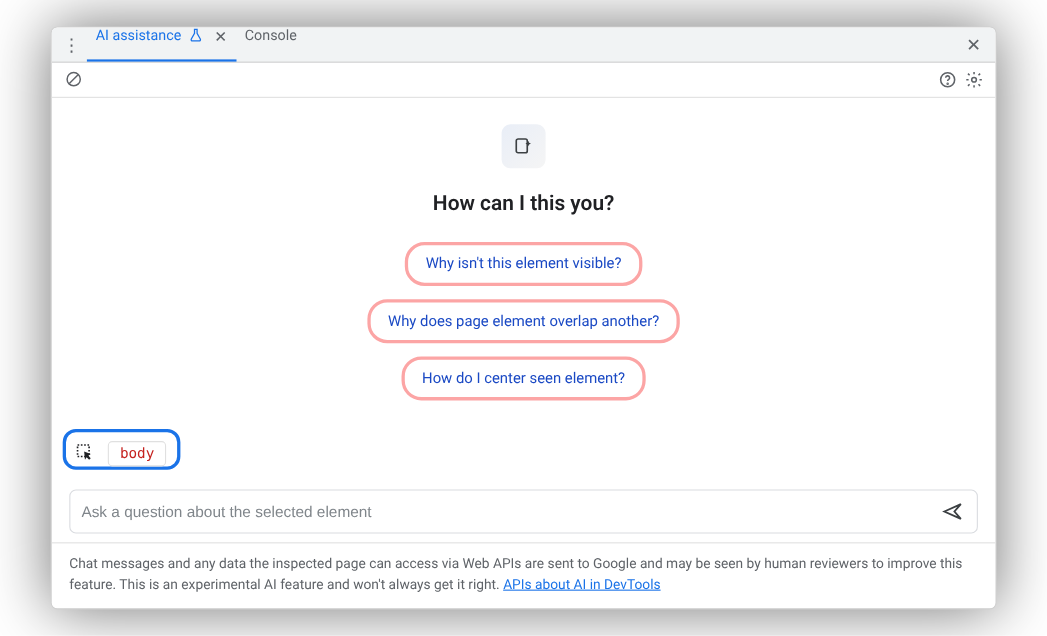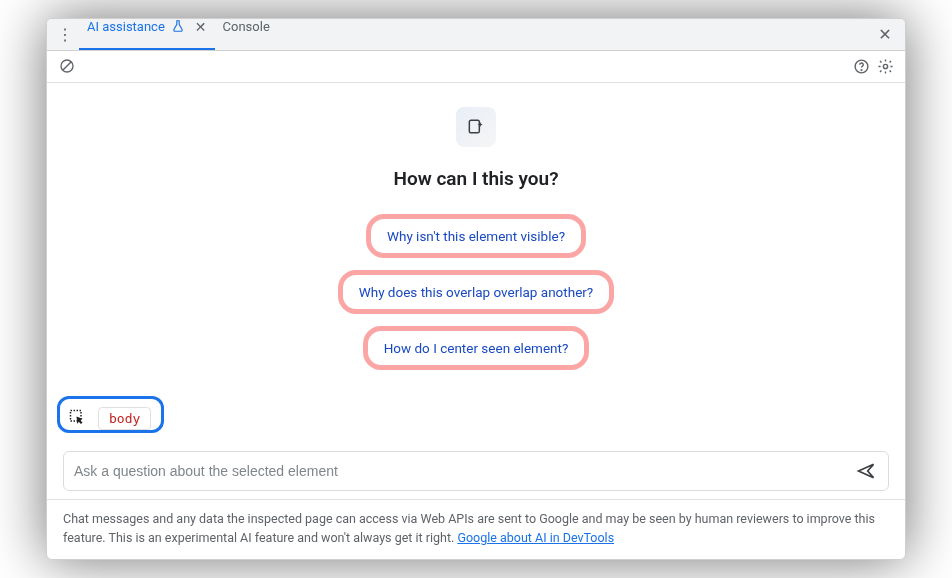--- a/index.html
+++ b/index.html
@@ -106,21 +106,21 @@
   color: #202124;
   margin-bottom: 24px;
 }
 .chips {
   display: flex;
   flex-direction: column;
   gap: 12px;
   align-items: center;
 }
 .chip {
-  border: 5px solid #fca5a5;
+  border: 3px solid #fca5a5;
   color: #1a49c4;
   background: #fff;
   border-radius: 18px;
   padding: 9px 16px;
   font-size: 13.5px;
   cursor: pointer;
 }
 .selector-row {
   align-self: flex-start;
   display: flex;
@@ -232,21 +232,21 @@
   <div class="content">
     <div class="sparkle-box">
       <svg viewBox="0 0 24 24" fill="none" stroke="currentColor" stroke-width="1.8">
             <rect x="4" y="4" width="12" height="15" rx="2"></rect>
             <path d="M17 6l1 2 2 1-2 1-1 2-1-2-2-1 2-1z" fill="currentColor" stroke="none"></path>
           </svg>
     </div>
     <div class="heading">How can I this you?</div>
     <div class="chips">
       <div class="chip">Why isn't this element visible?</div>
-      <div class="chip">Why does this overlap overlap another?</div>
+      <div class="chip">Why does page element overlap another?</div>
       <div class="chip">How do I center seen element?</div>
     </div>
 
     <div class="selector-row">
       <div class="highlight-box">
         <div class="picker-icon">
           <svg viewBox="0 0 24 24" fill="none" stroke="currentColor" stroke-width="2">
             <rect x="2" y="2" width="14" height="14" stroke-dasharray="2 2"></rect>
             <path d="M10 10l8 3-3 2 3 3-2 2-3-3-2 3z" fill="currentColor" stroke="none"></path>
           </svg>
@@ -259,17 +259,17 @@
   <div class="input-row">
     <input type="text" placeholder="Ask a question about the selected element" style="">
     <div class="send-icn">
       <svg viewBox="0 0 24 24" width="20" height="20" fill="none" stroke="currentColor" stroke-width="2">
             <path d="M3 12l18-8-7 8 7 8z"></path>
           </svg>
     </div>
   </div>
 
   <div class="footer">
-    <span>Chat messages and any data the inspected page can access via Web APIs are sent to Google and may be seen by human reviewers to improve this feature. This is an experimental AI feature and won't always get it right. </span><a>Google about AI in DevTools</a>
+    <span>Chat messages and any data the inspected page can access via Web APIs are sent to Google and may be seen by human reviewers to improve this feature. This is an experimental AI feature and won't always get it right. </span><a>APIs about AI in DevTools</a>
   </div>
 
 </div>
 </div>
 
 </body></html>

